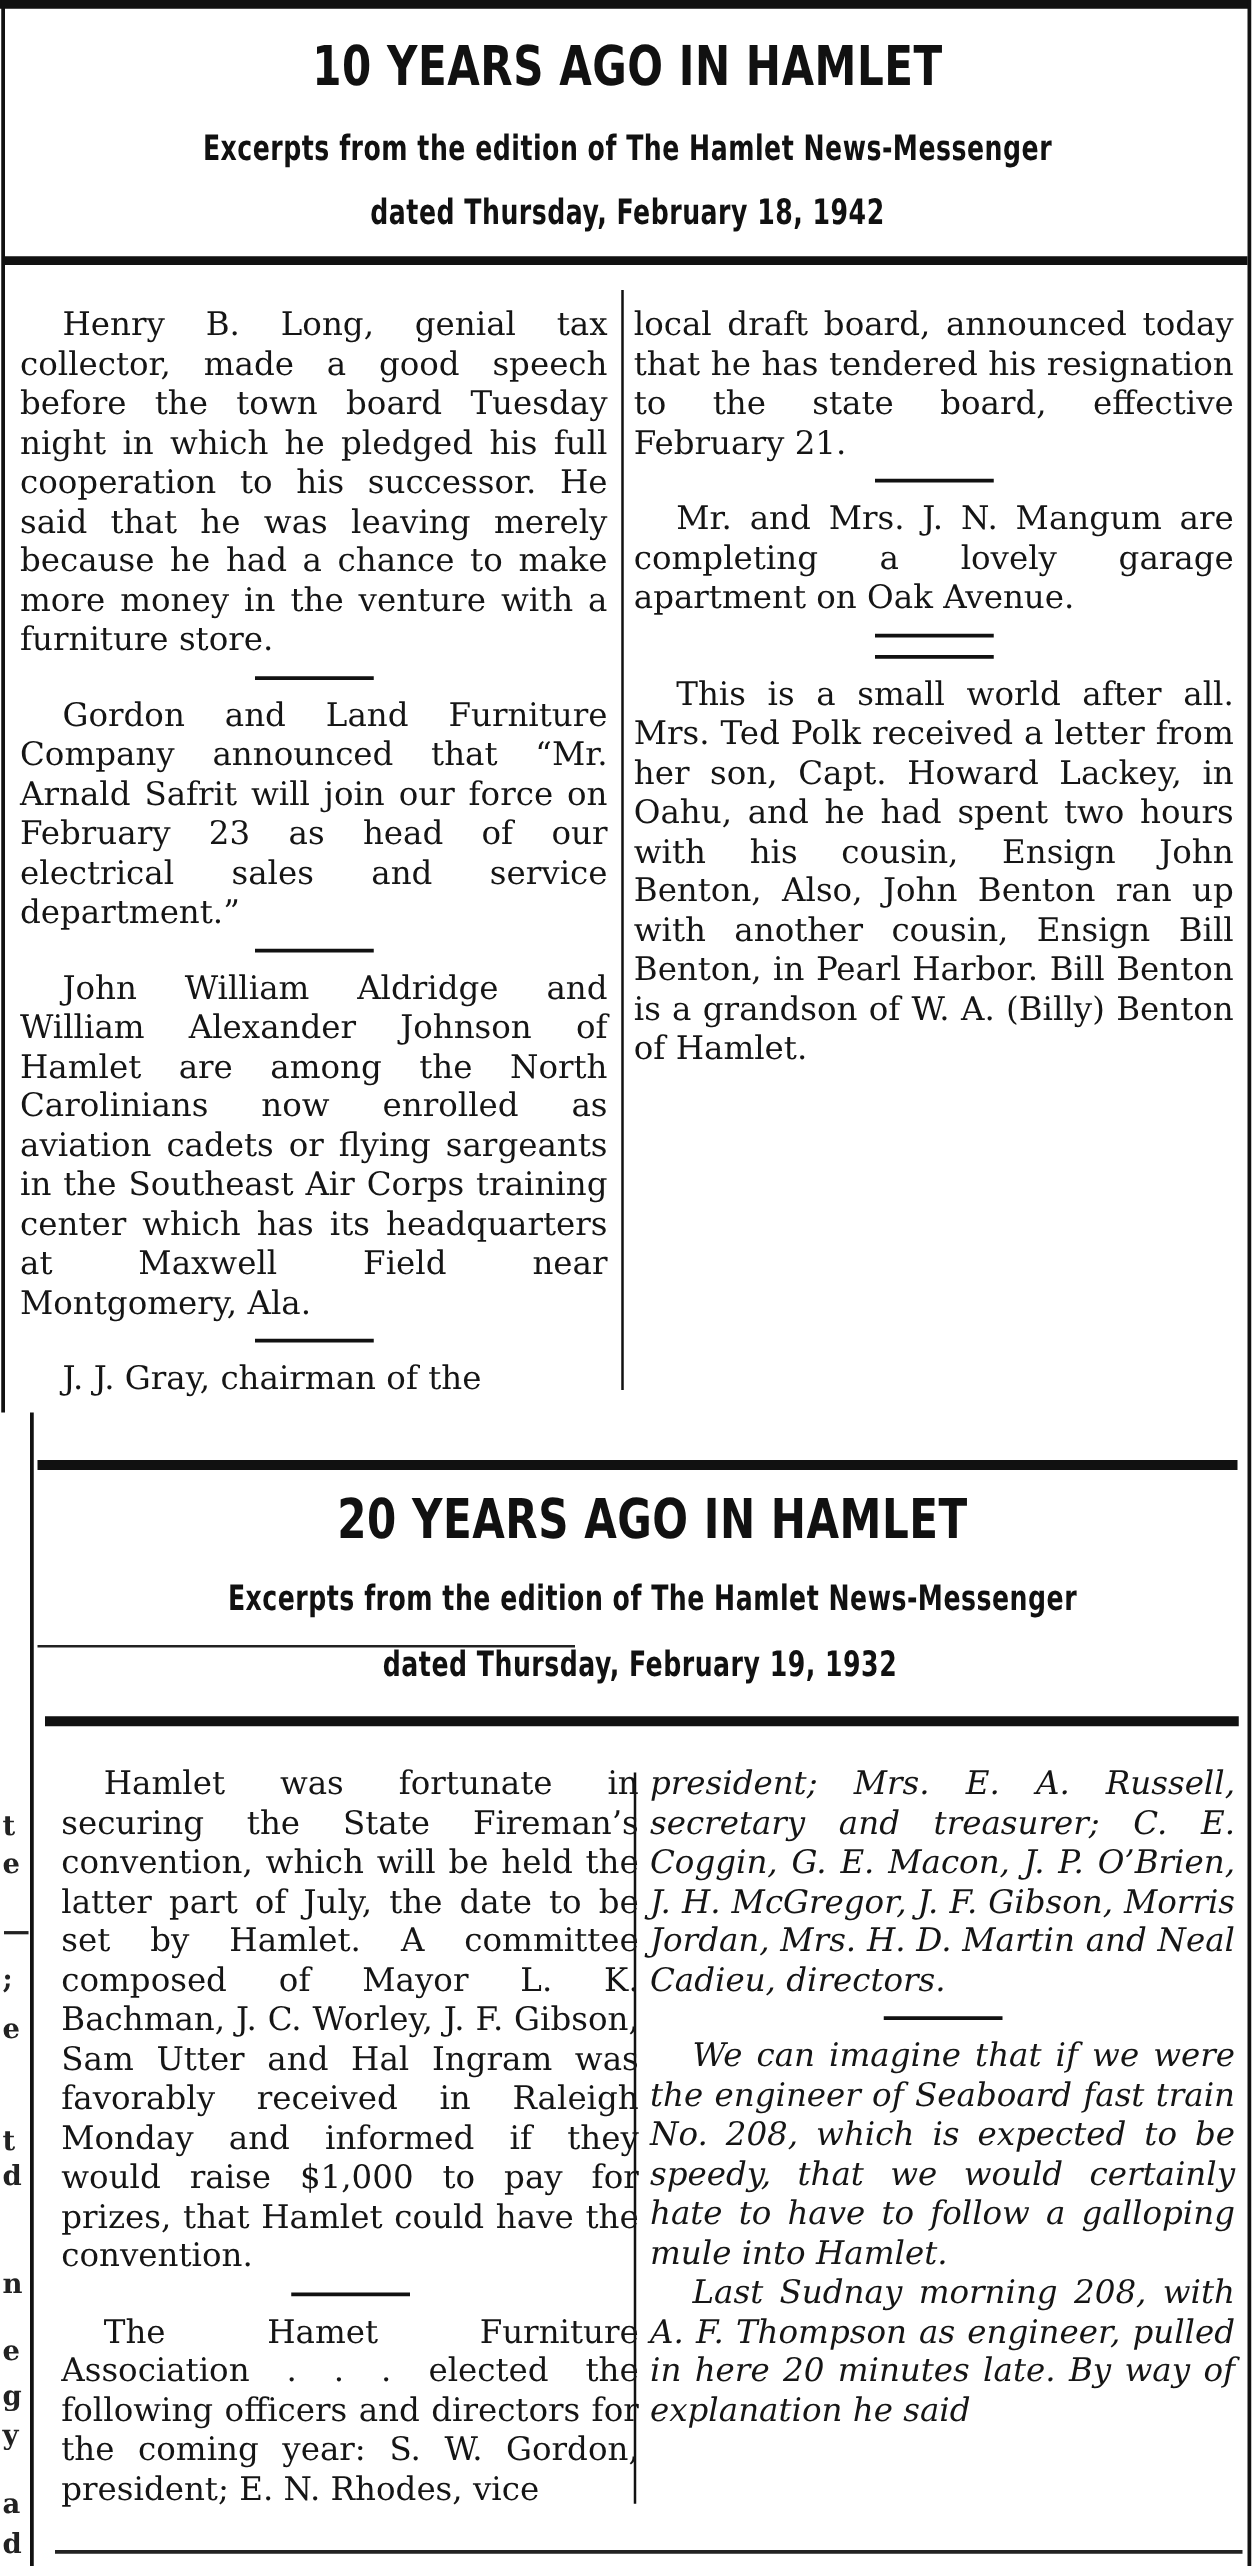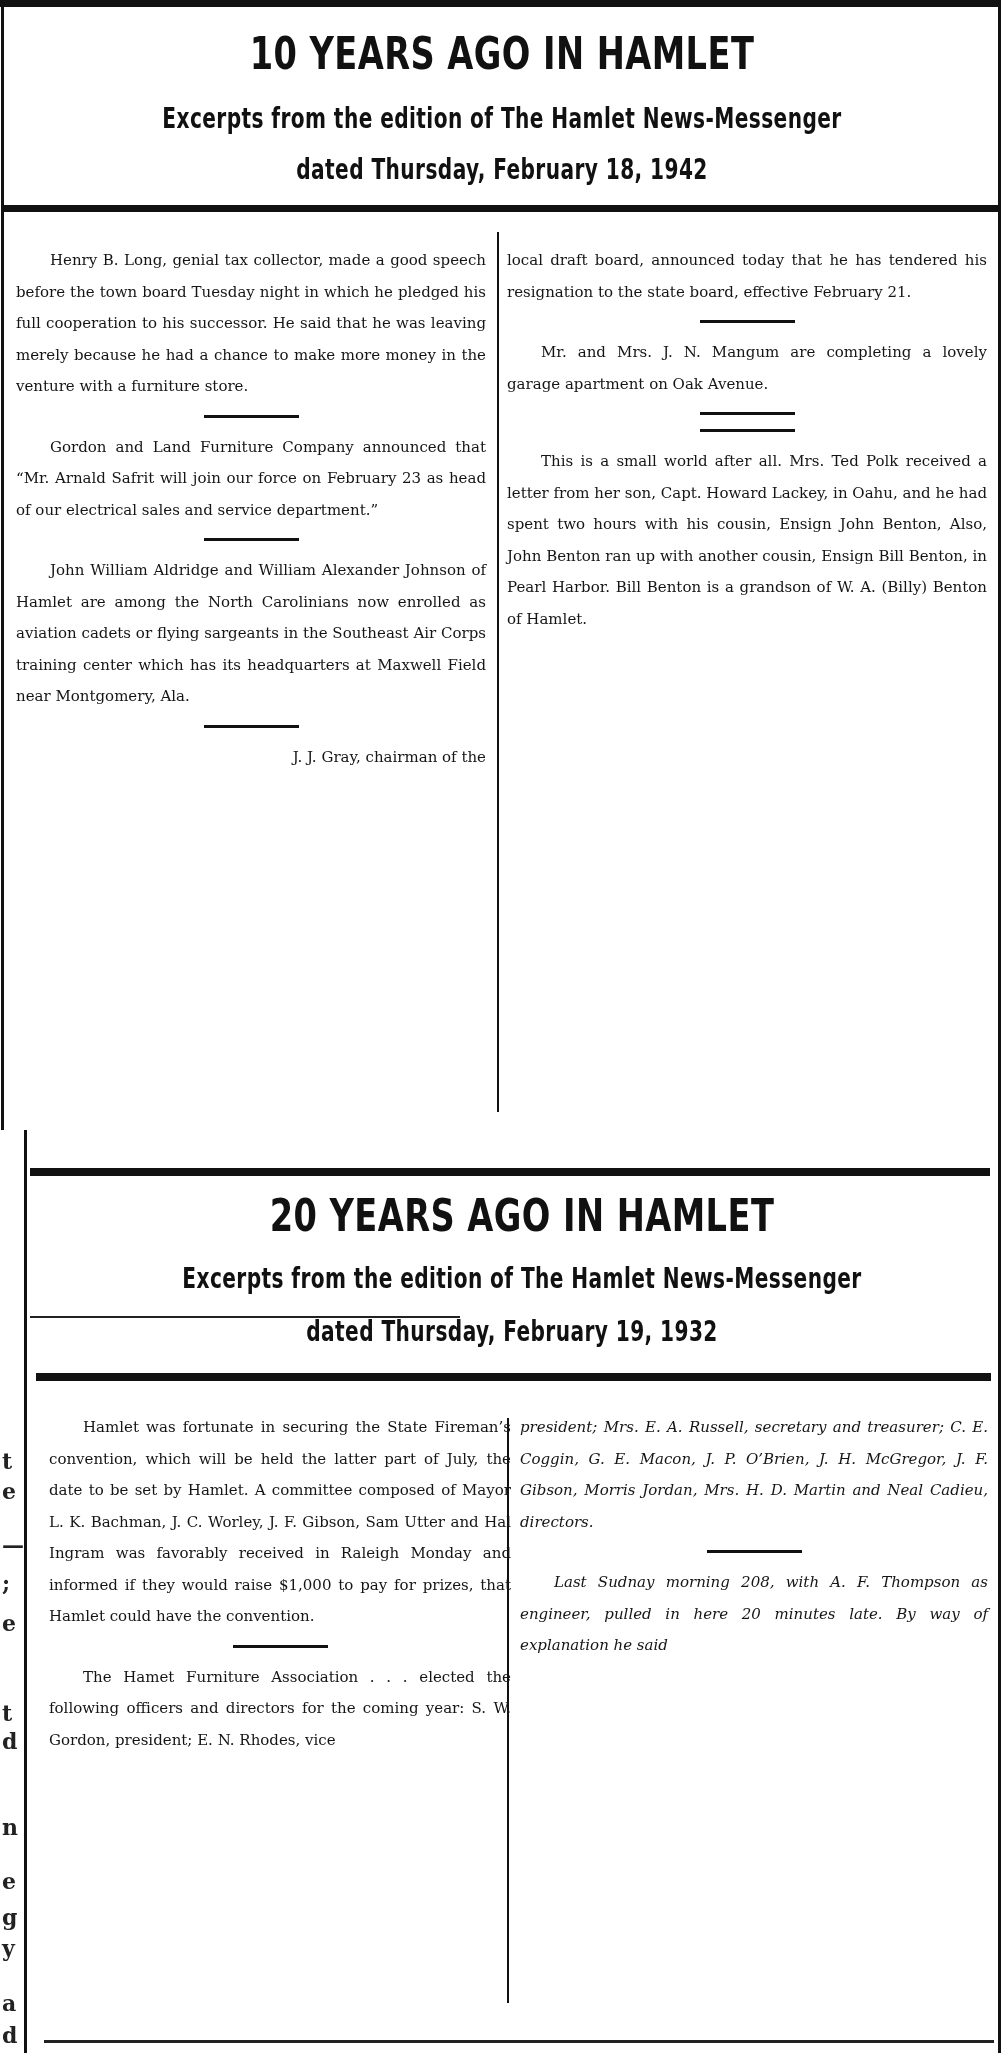--- a/index.html
+++ b/index.html
@@ -7,21 +7,21 @@
          font-family:"DejaVu Serif","Liberation Serif",serif; color:#111; }
   .vline { position:absolute; width:3px; background:#111; }
   .hrule { position:absolute; height:6px; background:#111; }
   .thinrule { position:absolute; height:2px; background:#222; }
   .headline { position:absolute; left:0; width:1004px; text-align:center;
               font-family:"DejaVu Sans Condensed","DejaVu Sans","Liberation Sans",sans-serif;
               font-weight:bold; letter-spacing:0.5px; color:#111; }
   .h1 { font-size:44px; transform:scaleX(0.85); }
   .sub { font-size:28px; transform:scaleX(0.80); }
   .col { position:absolute; font-family:"DejaVu Serif","Liberation Serif",serif;
-         font-size:15px; line-height:31.5px; text-align:justify; color:#151515; }
+         font-size:26px; line-height:31.5px; text-align:justify; color:#151515; }
   .col p { margin:0; }
   .indent { text-indent:34px; }
   .divider { height:3px; background:#111; width:95px; margin:12px auto 14px auto; }
   .edge-frag { position:absolute; left:2px; font-family:"DejaVu Serif",serif;
                font-size:22px; font-weight:bold; color:#222; }
 </style>
 </head>
 <body>
 
 <div class="hrule" style="left:0;top:0;width:1000px;height:7px;"></div>
@@ -36,21 +36,21 @@
 
 <div class="vline" style="left:497px;top:232px;height:880px;width:2px;"></div>
 
 <div class="col" style="left:16px;top:245px;width:470px;">
   <p class="indent">Henry B. Long, genial tax collector, made a good speech before the town board Tuesday night in which he pledged his full cooperation to his successor. He said that he was leaving merely because he had a chance to make more money in the venture with a furniture store.</p>
   <div class="divider"></div>
   <p class="indent">Gordon and Land Furniture Company announced that “Mr. Arnald Safrit will join our force on February 23 as head of our electrical sales and service department.”</p>
   <div class="divider"></div>
   <p class="indent">John William Aldridge and William Alexander Johnson of Hamlet are among the North Carolinians now enrolled as aviation cadets or flying sargeants in the Southeast Air Corps training center which has its headquarters at Maxwell Field near Montgomery, Ala.</p>
   <div class="divider"></div>
-  <p class="indent" style="text-align:right;">J. J. Gray, chairman of the</p>
+  <p class="indent" style="text-align:left;">J. J. Gray, chairman of the</p>
 </div>
 
 <div class="col" style="left:507px;top:245px;width:480px;">
   <p>local draft board, announced today that he has tendered his resignation to the state board, effective February 21.</p>
   <div class="divider"></div>
   <p class="indent">Mr. and Mrs. J. N. Mangum are completing a lovely garage apartment on Oak Avenue.</p>
   <div class="divider"></div>
   <div class="divider"></div>
   <p class="indent">This is a small world after all. Mrs. Ted Polk received a letter from her son, Capt. Howard Lackey, in Oahu, and he had spent two hours with his cousin, Ensign John Benton, Also, John Benton ran up with another cousin, Ensign Bill Benton, in Pearl Harbor. Bill Benton is a grandson of W. A. (Billy) Benton of Hamlet.</p>
 </div>
@@ -69,20 +69,21 @@
 
 <div class="col" style="left:49px;top:1412px;width:462px;">
   <p class="indent">Hamlet was fortunate in securing the State Fireman’s convention, which will be held the latter part of July, the date to be set by Hamlet. A committee composed of Mayor L. K. Bachman, J. C. Worley, J. F. Gibson, Sam Utter and Hal Ingram was favorably received in Raleigh Monday and informed if they would raise $1,000 to pay for prizes, that Hamlet could have the convention.</p>
   <div class="divider"></div>
   <p class="indent">The Hamet Furniture Association . . . elected the following officers and directors for the coming year: S. W. Gordon, president; E. N. Rhodes, vice</p>
 </div>
 
 <div class="col" style="left:520px;top:1412px;width:468px;font-style:italic;">
   <p>president; Mrs. E. A. Russell, secretary and treasurer; C. E. Coggin, G. E. Macon, J. P. O’Brien, J. H. McGregor, J. F. Gibson, Morris Jordan, Mrs. H. D. Martin and Neal Cadieu, directors.</p>
   <div class="divider"></div>
+  <p class="indent">We can imagine that if we were the engineer of Seaboard fast train No. 208, which is expected to be speedy, that we would certainly hate to have to follow a galloping mule into Hamlet.</p>
   <p class="indent">Last Sudnay morning 208, with A. F. Thompson as engineer, pulled in here 20 minutes late. By way of explanation he said</p>
 </div>
 
 <div class="thinrule" style="left:44px;top:2040px;width:950px;height:3px;"></div>
 
 <div class="edge-frag" style="top:1448px;">t</div>
 <div class="edge-frag" style="top:1478px;">e</div>
 <div class="edge-frag" style="top:1532px;">—</div>
 <div class="edge-frag" style="top:1570px;">;</div>
 <div class="edge-frag" style="top:1610px;">e</div>

